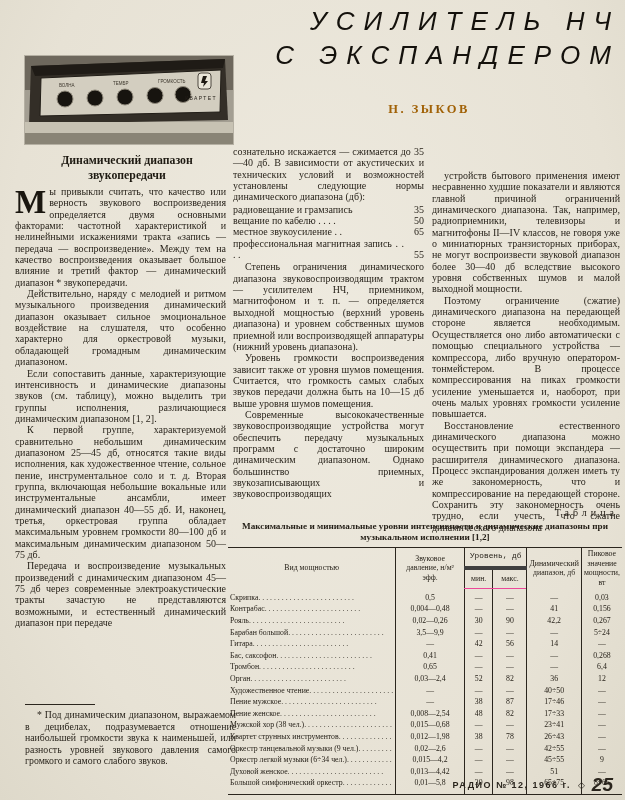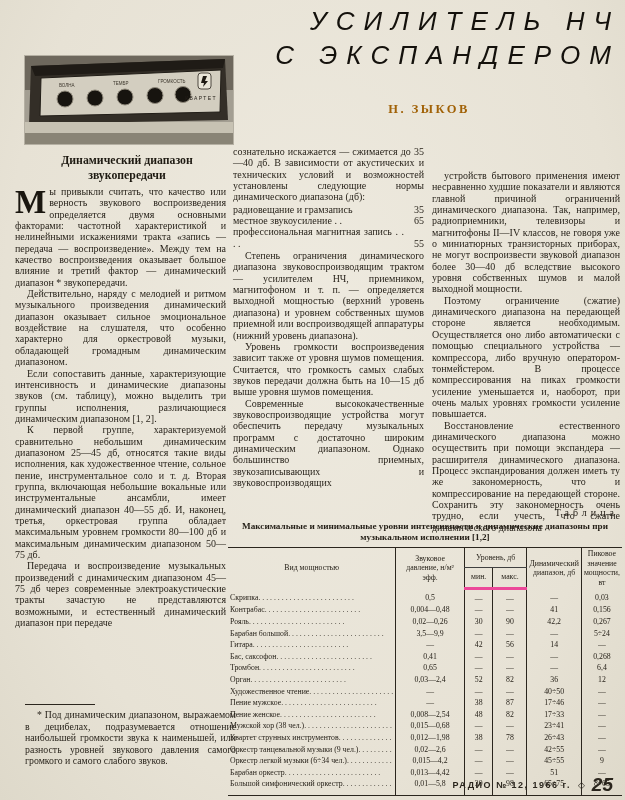--- a/index.html
+++ b/index.html
@@ -48,23 +48,23 @@
   .footnote{font-size:9.8px;line-height:11.6px;text-align:justify;margin:0;text-indent:12px;}
   
   .table-block{position:absolute;left:228px;top:507px;width:394px;}
   .table-label{text-align:right;font-size:10px;letter-spacing:4px;margin:0 4px 3px 0;}
   .table-title{text-align:center;font-weight:bold;font-size:9.2px;line-height:11px;margin:0 0 4px 0;}
   table.dyn{width:100%;border-collapse:collapse;font-size:7.8px;line-height:9.6px;color:#27221a;
     border-top:1.5px solid #2b261e;border-bottom:1.5px solid #2b261e;}
   table.dyn th, table.dyn td{padding:1px 2px;vertical-align:middle;}
   table.dyn thead th{text-align:center;font-weight:normal;border-bottom:1px solid #2b261e;}
   table.dyn .vline{border-left:1px solid #2b261e;}
-  table.dyn th.sub{border-bottom:3px solid #ec4899;margin-left:48px;}
+  table.dyn th.sub{border-bottom:1px solid #ec4899;margin-left:48px;}
   table.dyn thead tr.top th{border-bottom:none;}
-  table.dyn thead tr.top th.spanlevel{border-bottom:1px solid #404040;}
+  table.dyn thead tr.top th.spanlevel{border-bottom:4px solid #404040;font-family:Liberation Mono, monospace;}
   table.dyn tbody td{border-bottom:none;}
   table.dyn tbody tr:first-child td{padding-top:4px;}
   table.dyn tbody tr:last-child td{padding-bottom:6px;}
   td.tname{text-align:left;}
   td.tname .cellflex{display:flex;align-items:baseline;}
   td.tname .nm{white-space:normal;}
   td.tname .dots{flex:1;overflow:hidden;white-space:nowrap;min-width:6px;}
   td.tname .dots::after{content:" . . . . . . . . . . . . . . . . . . . . . . . . .";}
   td.tnum{text-align:center;}
   
@@ -134,20 +134,21 @@
 
 <div class="footnote-block">
   <div class="footnote-rule"></div>
   <p class="footnote">* Под динамическим диапазоном, выражаемом в децибелах, подразумевается отношение наибольшей громкости звука к наименьшей, или разность уровней звукового давления самого громкого и самого слабого звуков.</p>
 </div>
 
 <div class="col col-2">
   <p class="para first">сознательно искажается — сжимается до 35—40 дб. В зависимости от акустических и технических условий и возможностей установлены следующие нормы динамического диапазона (дб):</p>
   <div class="norms">
       <div class="norm"><span>радиовещание и грамзапись</span><span class="nv">35</span></div>
+      <div class="norm"><span>вещание по кабелю . . . .</span><span class="nv">50</span></div>
       <div class="norm"><span>местное звукоусиление . .</span><span class="nv">65</span></div>
       <div class="norm"><span>профессиональная магнитная запись . . . .</span><span class="nv">55</span></div>
     </div>
   <div>
       <p class="para">Степень ограничения динамического диапазона звуковоспроизводящим трактом — усилителем НЧ, приемником, магнитофоном и т. п. — определяется выходной мощностью (верхний уровень диапазона) и уровнем собственных шумов приемной или воспроизводящей аппаратуры (нижний уровень диапазона).</p>
       <p class="para">Уровень громкости воспроизведения зависит также от уровня шумов помещения. Считается, что громкость самых слабых звуков передачи должна быть на 10—15 дб выше уровня шумов помещения.</p>
       <p class="para">Современные высококачественные звуковоспроизводящие устройства могут обеспечить передачу музыкальных программ с достаточно широким динамическим диапазоном. Однако большинство приемных, звукозаписывающих и звуковоспроизводящих</p>
     </div>
 </div>
 
@@ -376,21 +377,21 @@
           </td>
           <td class="tnum vline">0,015—4,2</td>
           <td class="tnum vline">—</td>
           <td class="tnum vline">—</td>
           <td class="tnum vline">45÷55</td>
           <td class="tnum vline">9</td>
         </tr>
         <tr>
           <td class="tname">
             <span class="cellflex">
-              <span class="nm">Барабан оркестр</span>
+              <span class="nm">Духовой женское</span>
               <span class="dots"></span>
             </span>
           </td>
           <td class="tnum vline">0,013—4,42</td>
           <td class="tnum vline">—</td>
           <td class="tnum vline">—</td>
           <td class="tnum vline">51</td>
           <td class="tnum vline">—</td>
         </tr>
         <tr>

